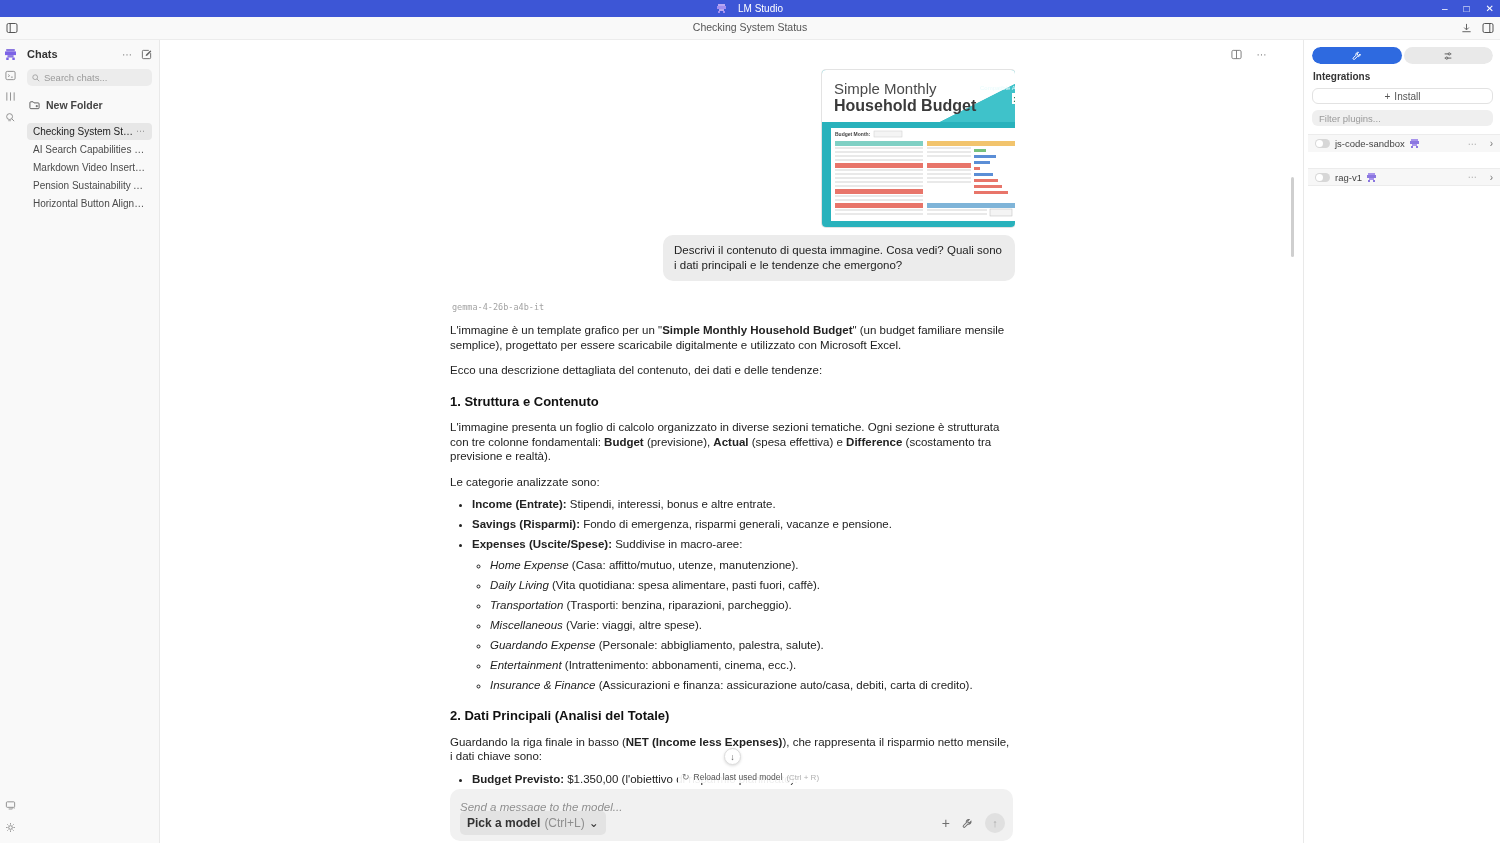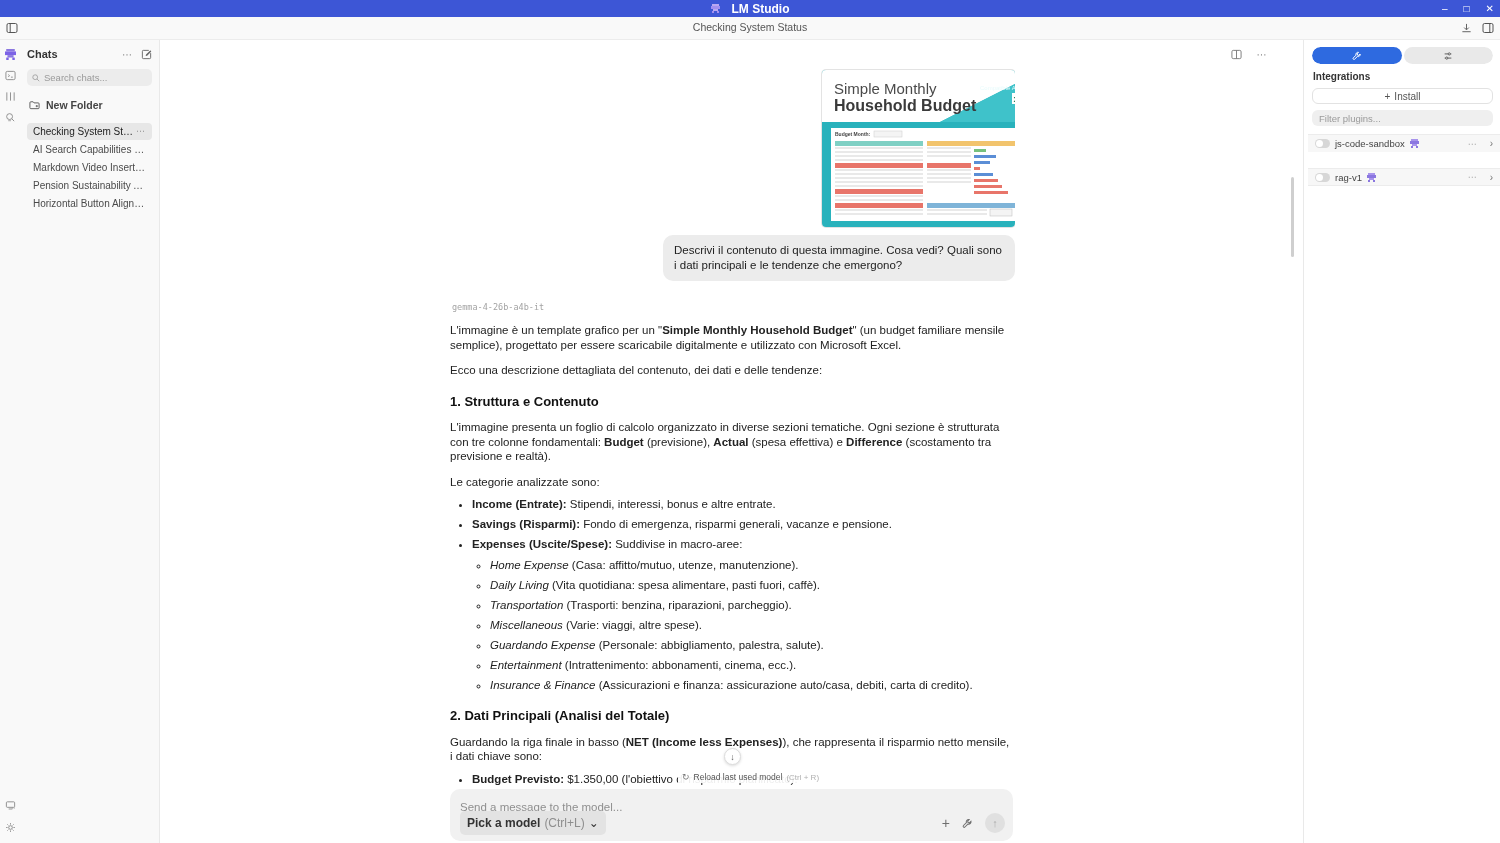--- a/index.html
+++ b/index.html
@@ -2,21 +2,21 @@
 <html><head>
 <meta charset="utf-8">
 <style>
   * { margin:0; padding:0; box-sizing:border-box; }
   html,body { width:1500px; height:843px; overflow:hidden; background:#fff;
     font-family:"Liberation Sans", sans-serif; color:#222; }
 
   
   .titlebar { position:absolute; left:0; top:0; width:1500px; height:17px;
     background:#3d56d6; display:flex; align-items:center; justify-content:center; }
-  .titlebar .apptitle { color:#fff; font-size:12px; font-weight:700; display:flex; align-items:center; gap:12px; }
+  .titlebar .apptitle { color:#fff; font-size:10px; font-weight:400; display:flex; align-items:center; gap:12px; }
   .winctrl { position:absolute; right:6px; top:0; height:17px; display:flex; align-items:center; gap:16px; }
   .winctrl span { color:#fff; font-size:10px; line-height:17px; cursor:default; }
 
   
   .toolbar { position:absolute; left:0; top:17px; width:1500px; height:23px;
     background:#f9f9f9; border-bottom:1px solid #ececec; }
   .toolbar .doc-title { position:absolute; left:0; right:0; top:4px; text-align:center;
     font-size:10.5px; color:#555; }
   .icon-btn { display:inline-flex; align-items:center; justify-content:center;
     width:16px; height:16px; color:#666; }
@@ -75,21 +75,21 @@
     background:#fff; border:1px solid #ddd; box-shadow:0 1px 3px rgba(0,0,0,.15);
     display:flex; align-items:center; justify-content:center; font-size:9px; color:#555; }
   .reload-hint { position:absolute; left:518px; top:731px; background:rgba(255,255,255,.92);
     display:flex; align-items:center; gap:4px; padding:1px 4px; font-size:8.5px; color:#555; }
   .reload-hint .ref { font-size:9px; color:#777; }
   .reload-hint .kbd { color:#b0b0b0; font-size:8px; }
 
   .composer { position:absolute; left:290px; top:749px; width:563px; height:52px;
     background:#f1f1f1; border-radius:10px; padding:8px 10px 7px; }
   .composer input.msg { width:100%; border:0; background:transparent; outline:none;
-    font-size:11.5px; color:#444; font-family:"Liberation Sans", sans-serif; }
+    font-size:11.5px; color:#444; font-family:"Liberation Sans", sans-serif;font-style:italic; }
   .composer input.msg::placeholder { color:#8f8f8f; }
   .composer .bottomrow { position:absolute; left:10px; right:8px; bottom:6px;
     display:flex; align-items:center; }
   .model-chip { background:#e3e3e3; border-radius:5px; height:24px; display:flex; align-items:center;
     gap:4px; padding:0 7px; font-size:12px; color:#333; }
   .model-chip b { font-weight:700; }
   .model-chip .sc { color:#8e8e8e; font-weight:400; }
   .composer .spacer { flex:1; }
   .composer .cic { color:#6f6f6f; margin-left:12px; display:flex; align-items:center; }
   .sendbtn { width:20px; height:20px; border-radius:50%; background:#e0e0e0; color:#aaa;

